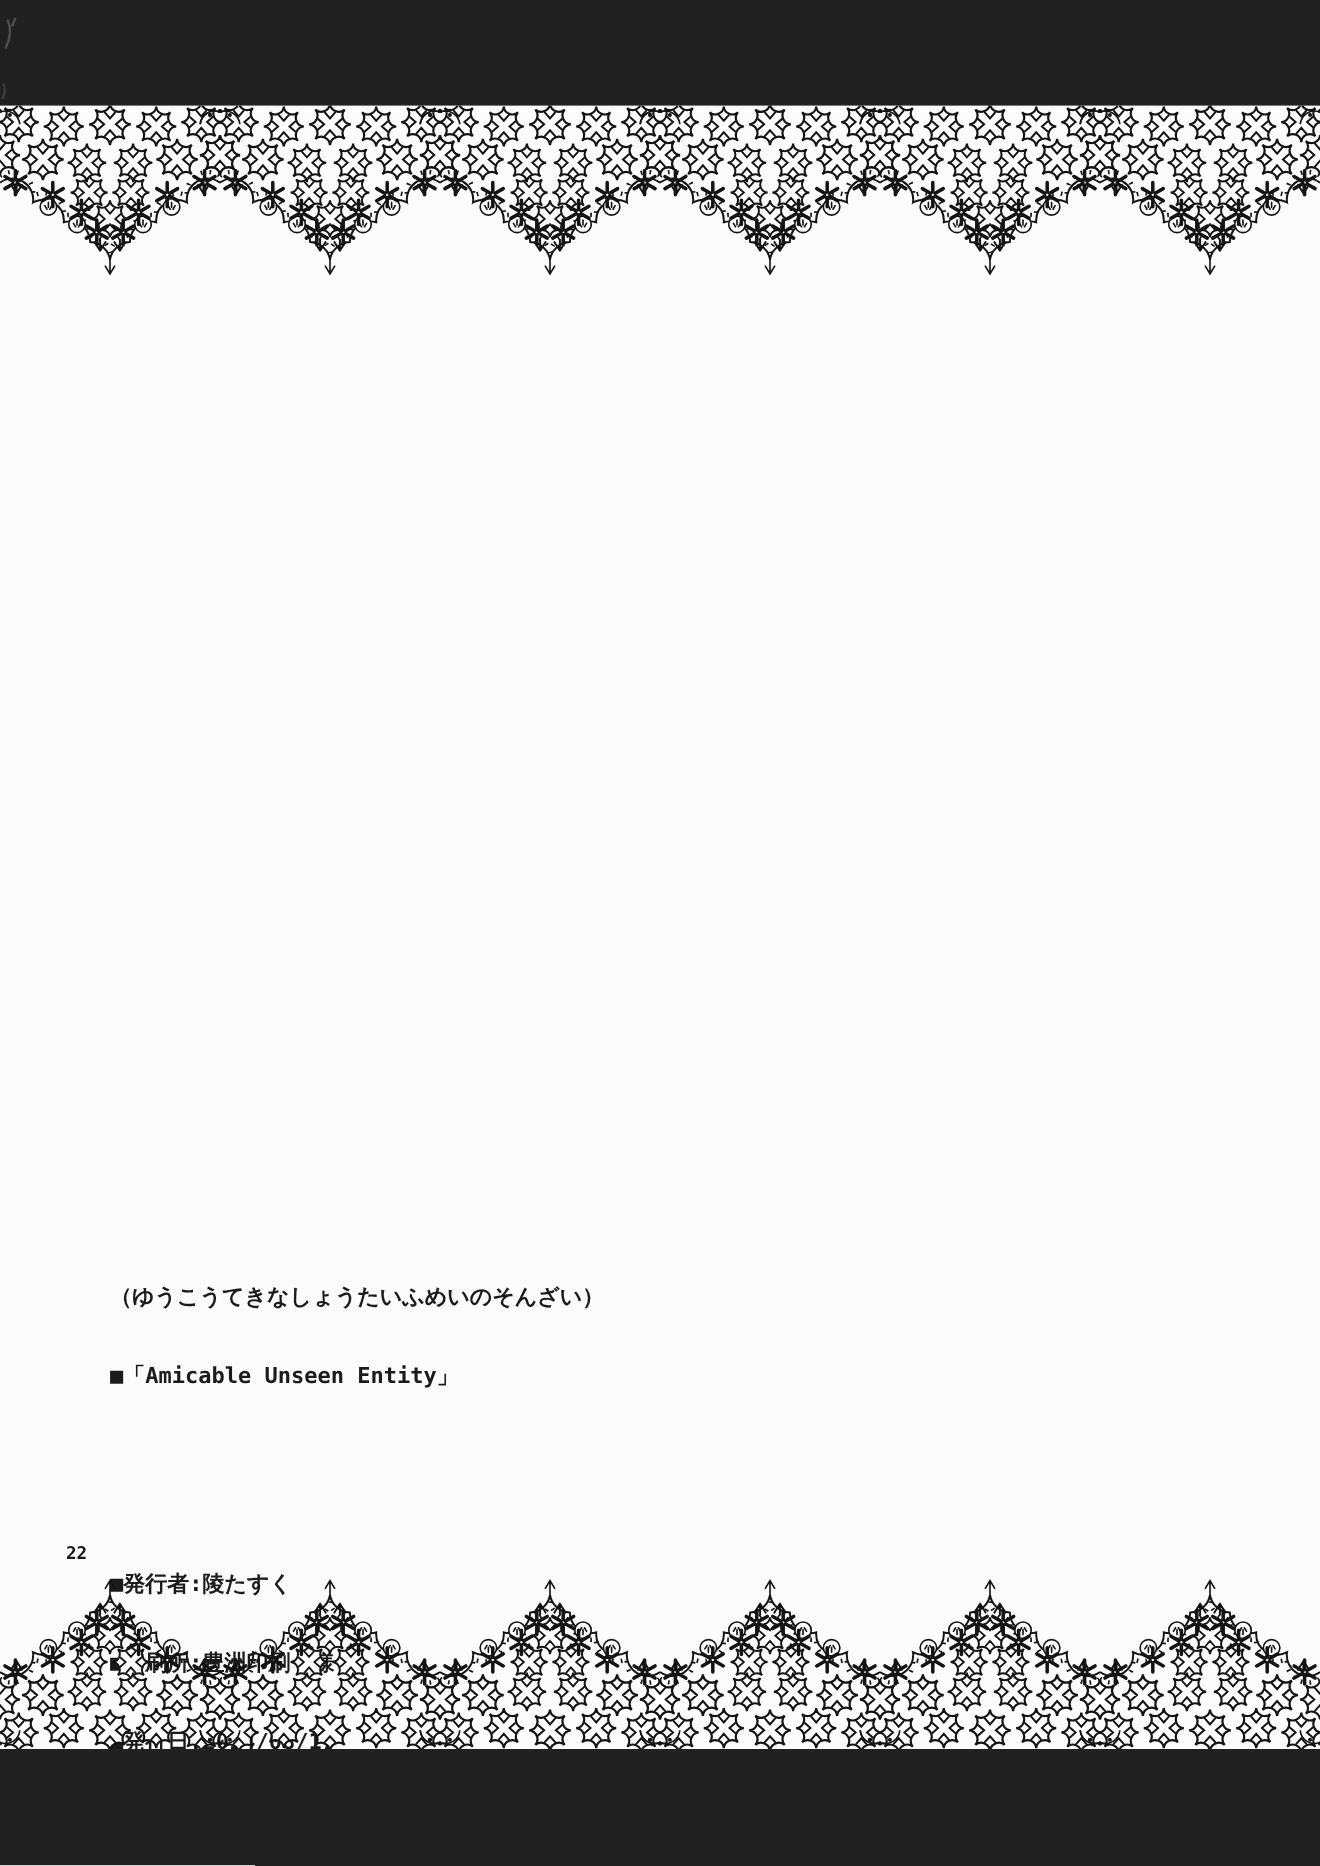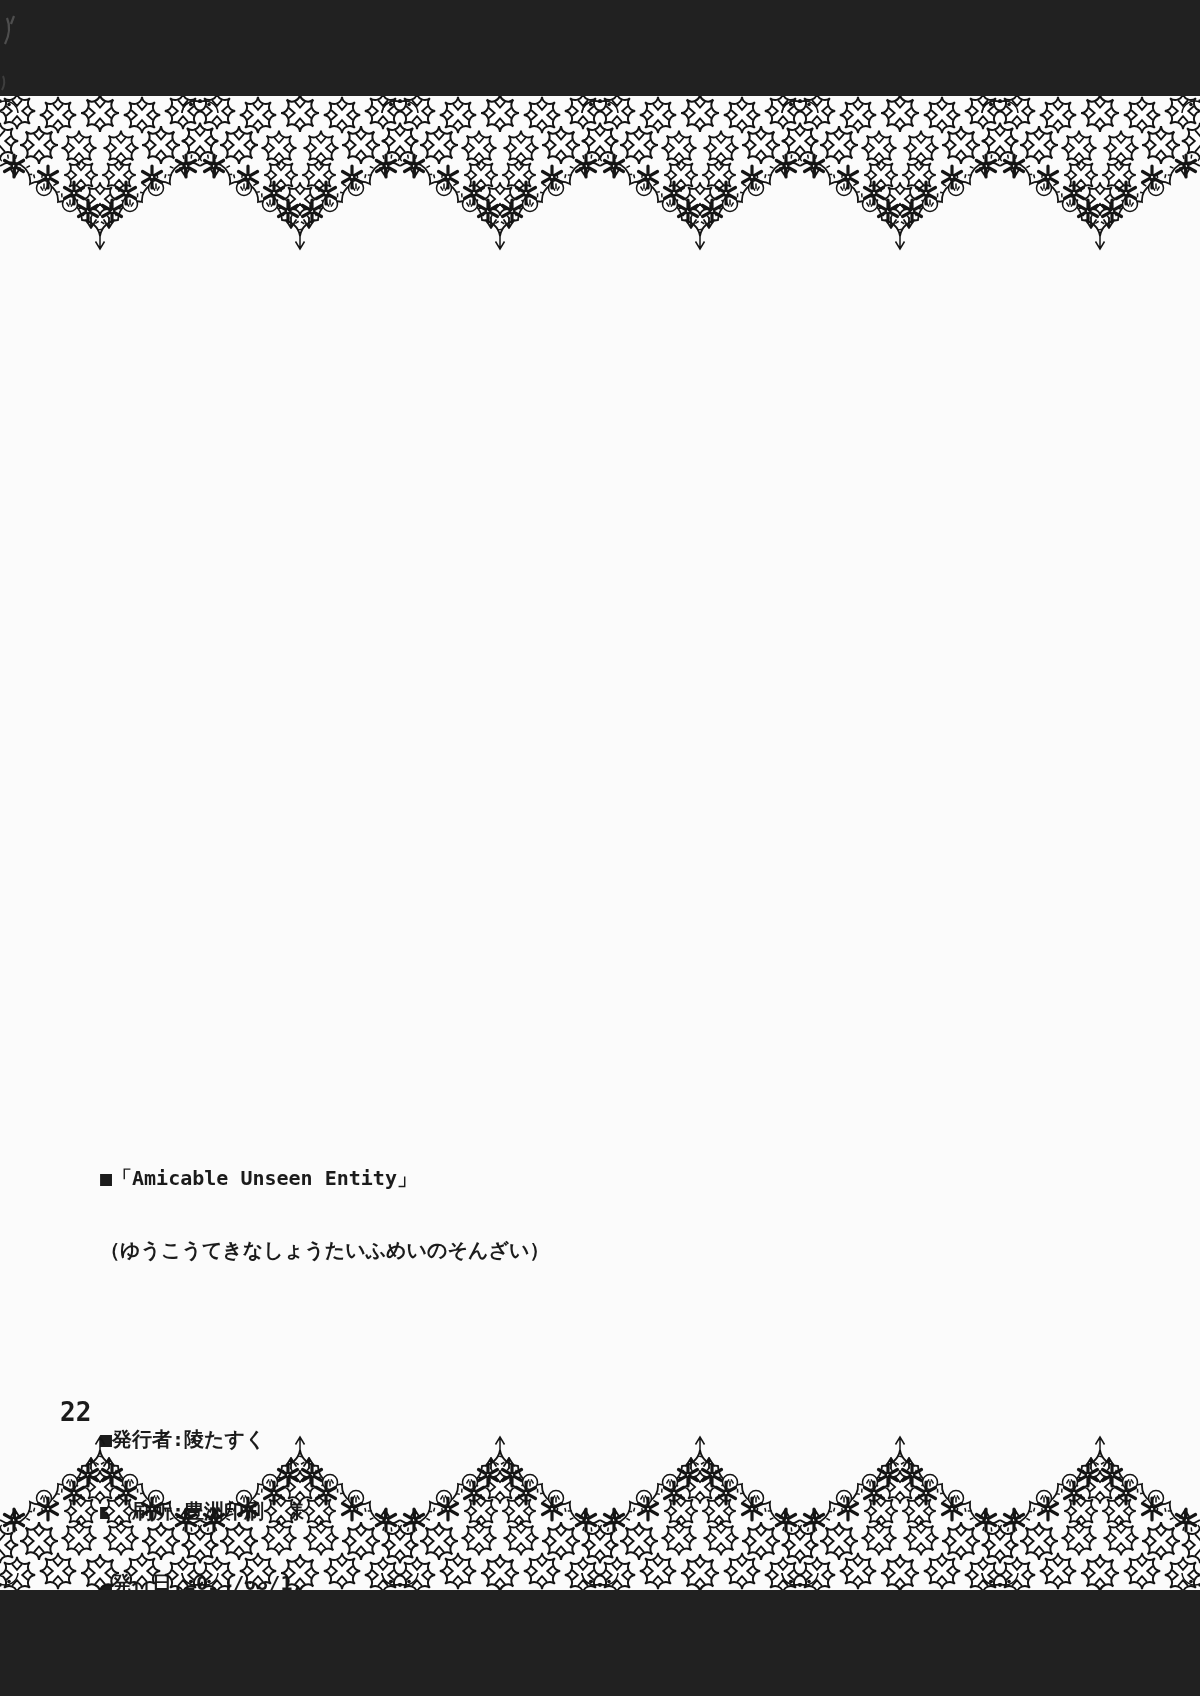--- a/index.html
+++ b/index.html
@@ -18,21 +18,21 @@
   .scratch{position:absolute;left:0;top:0;width:40px;height:96px;}
   .colophon{
     position:absolute;left:100px;top:1070px;
     font-size:20px;line-height:24px;white-space:pre;
     font-weight:bold;letter-spacing:0;
   }
   .group{margin:0 0 21px 0;}
   .line{height:24px;}
   .page-number{
     position:absolute;left:60px;top:1398px;
-    font-size:26px;font-weight:bold;line-height:28px;
+    font-size:16px;font-weight:bold;line-height:28px;
   }
 </style>
 </head>
 <body>
 
 <div class="page">
 
   <div class="bar bar-top">
     <svg class="scratch" viewBox="0 0 40 96">
       <path d="M7,18 q5,12 -2,26 M11,24 l3,-8" fill="none" stroke="#5a5a5a" stroke-width="2.2" opacity="0.8"></path>
@@ -108,22 +108,22 @@
         <use href="#tile" x="600"></use>
         <use href="#tile" x="800"></use>
         <use href="#tile" x="1000"></use>
       </g>
     </defs>
     <use href="#band"></use>
   </svg>
 
   <div class="colophon">
     <div class="group">
+      <div class="line">（ゆうこうてきなしょうたいふめいのそんざい）</div>
       <div class="line">■「Amicable Unseen Entity」</div>
-      <div class="line">（ゆうこうてきなしょうたいふめいのそんざい）</div>
     </div>
     <div class="group">
       <div class="line">■発行者:陵たすく</div>
       <div class="line">■印刷所:豊洲印刷　様</div>
       <div class="line">■発行日:2014/08/17</div>
     </div>
     
     
   </div>
 

